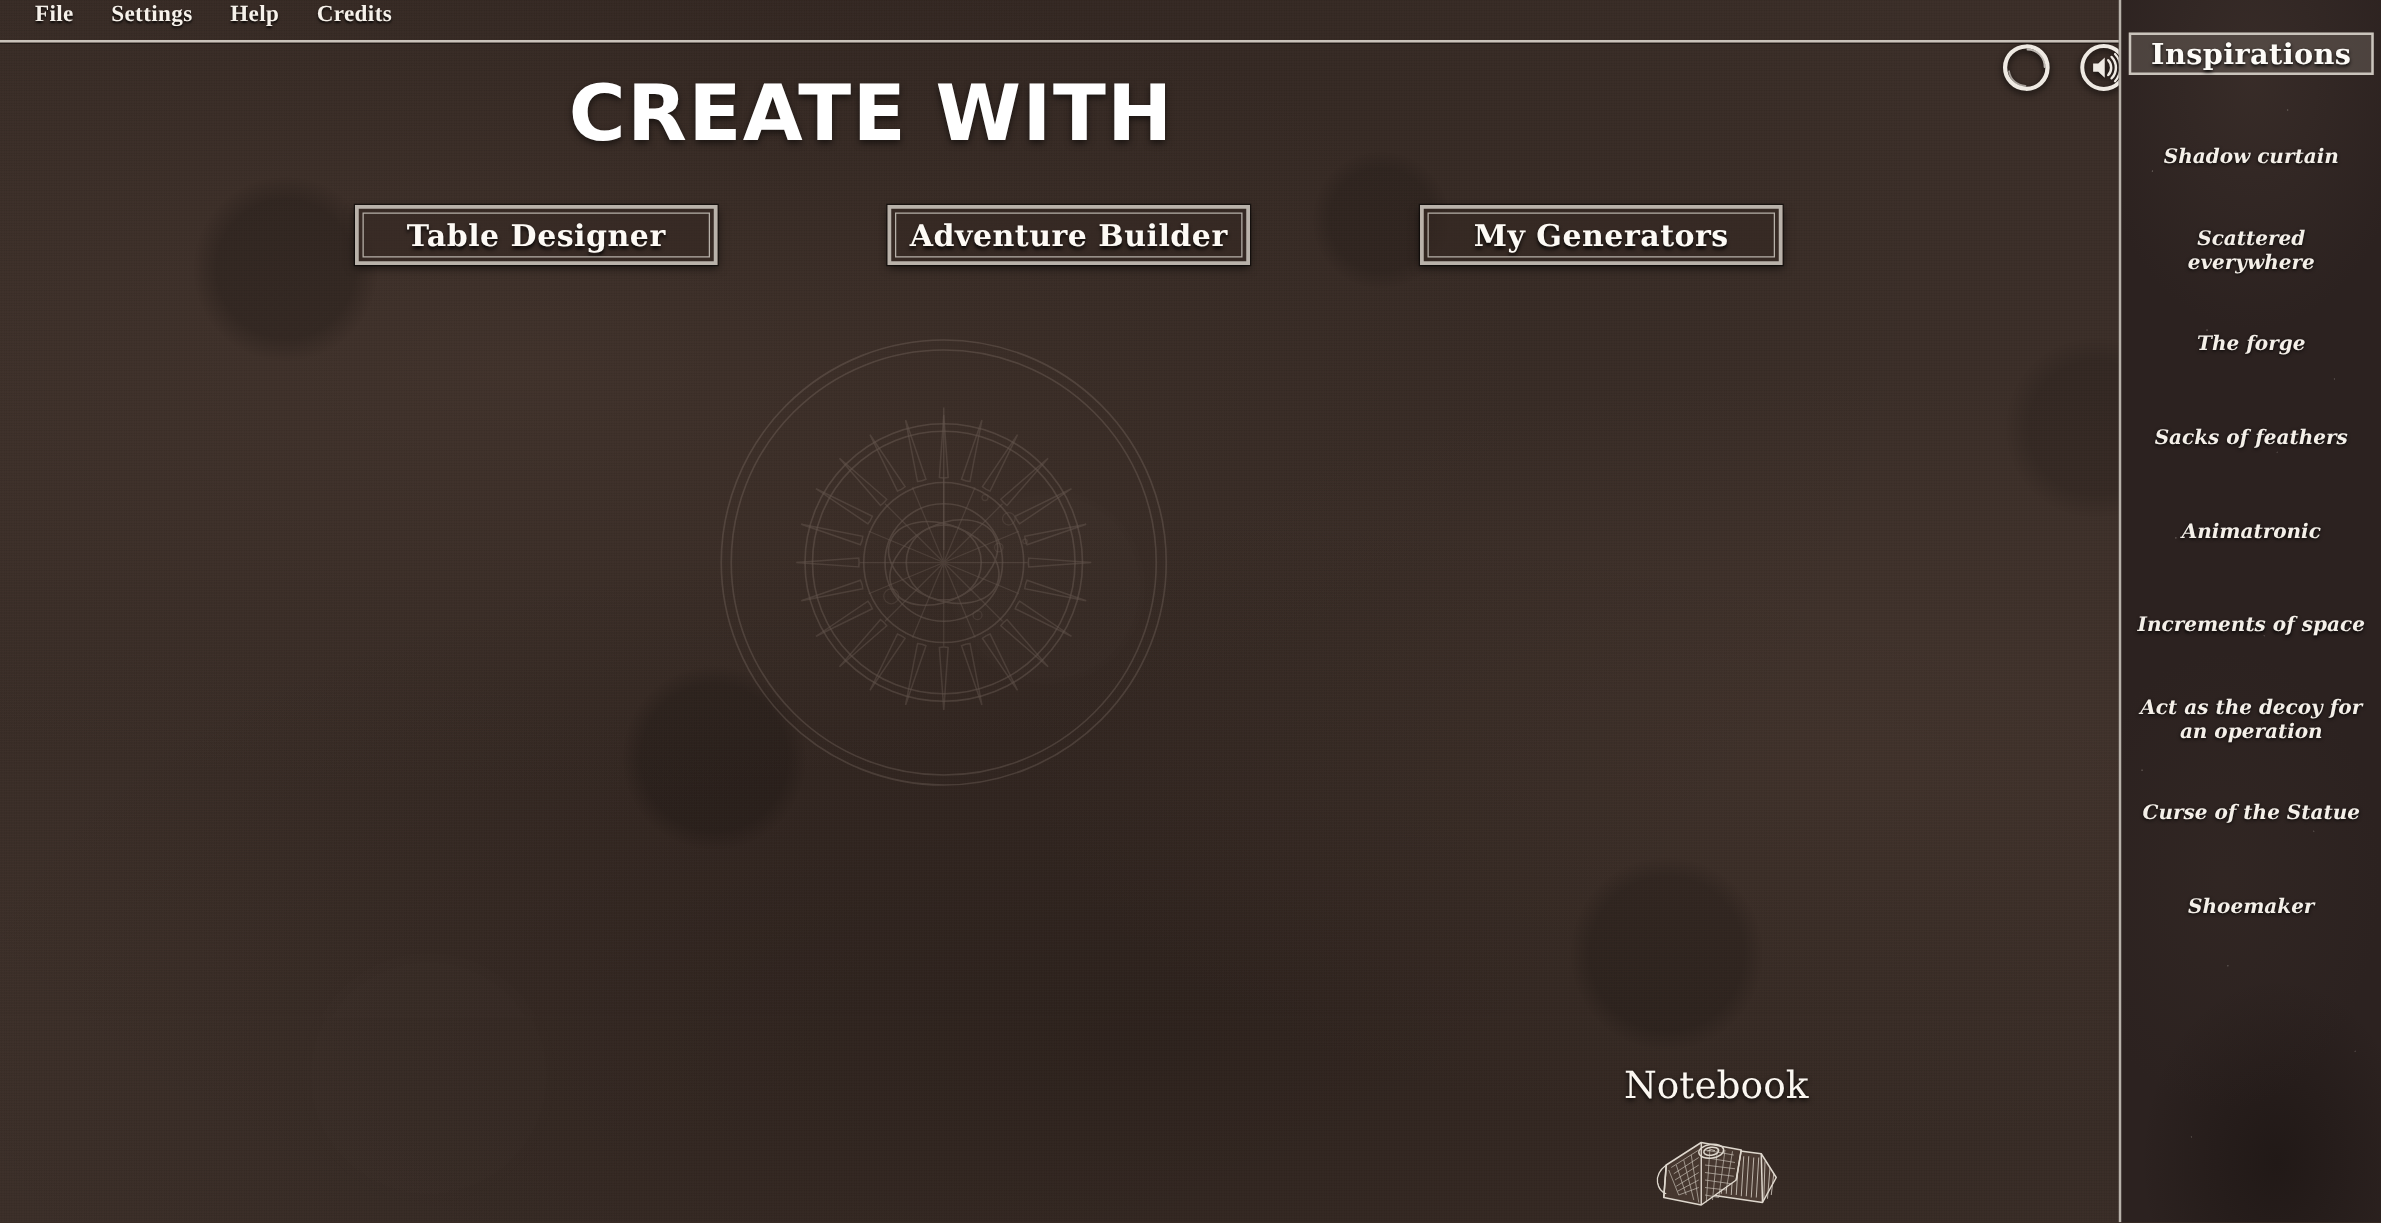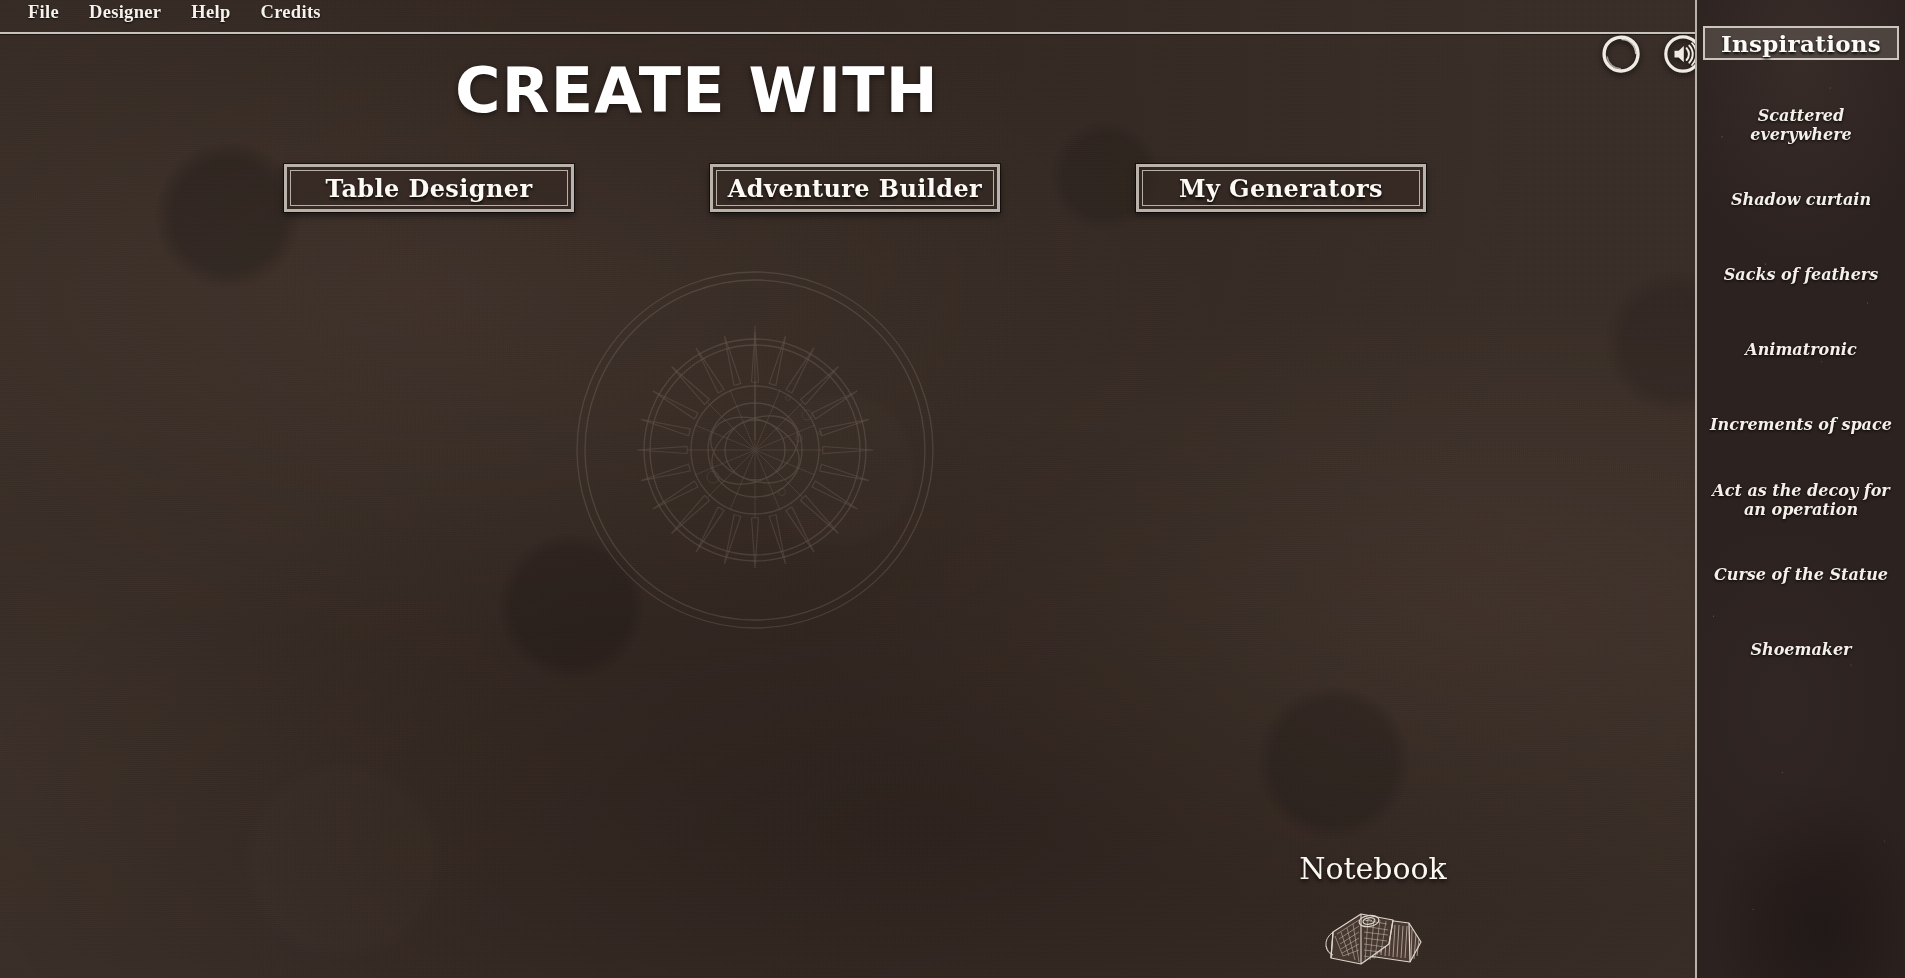--- a/index.html
+++ b/index.html
@@ -288,21 +288,21 @@
     text-shadow: 0 1px 3px rgba(0,0,0,.9);
   }
 </style>
 </head>
 <body>
 
 <div id="app">
 
   <div id="menubar">
     <div class="menu-item">File</div>
-    <div class="menu-item">Designer</div>
+    <div class="menu-item">Settings</div>
     <div class="menu-item">Help</div>
     <div class="menu-item">Credits</div>
   </div>
 
   <div id="topicons">
     <div class="round-icon">
       <svg width="42" height="42" viewBox="0 0 42 42" aria-hidden="true">
         <path d="M21 4.2 C30.5 4 38.2 11.6 38 21.3 C37.8 30.9 30.2 38.2 20.7 38
                  C11.3 37.8 3.9 30.2 4.1 20.8 C4.3 11.4 11.6 4.4 21 4.2 Z" fill="none" stroke="#efeae3" stroke-width="3.4" stroke-linecap="round"></path>
         <path d="M22 6.6 C29.8 6.8 35.6 12.6 35.7 20.6" fill="none" stroke="#efeae3" stroke-width="1.5" stroke-linecap="round" opacity=".75"></path>
@@ -473,22 +473,23 @@
       </svg>
     </div>
 
   </div>
 
   <aside id="sidebar">
     <div id="sidebar-header">
       <span id="sidebar-header-label">Inspirations</span>
     </div>
     <ul id="inspirations-list">
+      <li class="inspiration-item">Shadow curtain</li>
       <li class="inspiration-item">Scattered everywhere</li>
-      <li class="inspiration-item">Shadow curtain</li>
+      <li class="inspiration-item">The forge</li>
       <li class="inspiration-item">Sacks of feathers</li>
       <li class="inspiration-item">Animatronic</li>
       <li class="inspiration-item">Increments of space</li>
       <li class="inspiration-item">Act as the decoy for an operation</li>
       <li class="inspiration-item">Curse of the Statue</li>
       <li class="inspiration-item">Shoemaker</li>
     </ul>
   </aside>
 
 </div>

